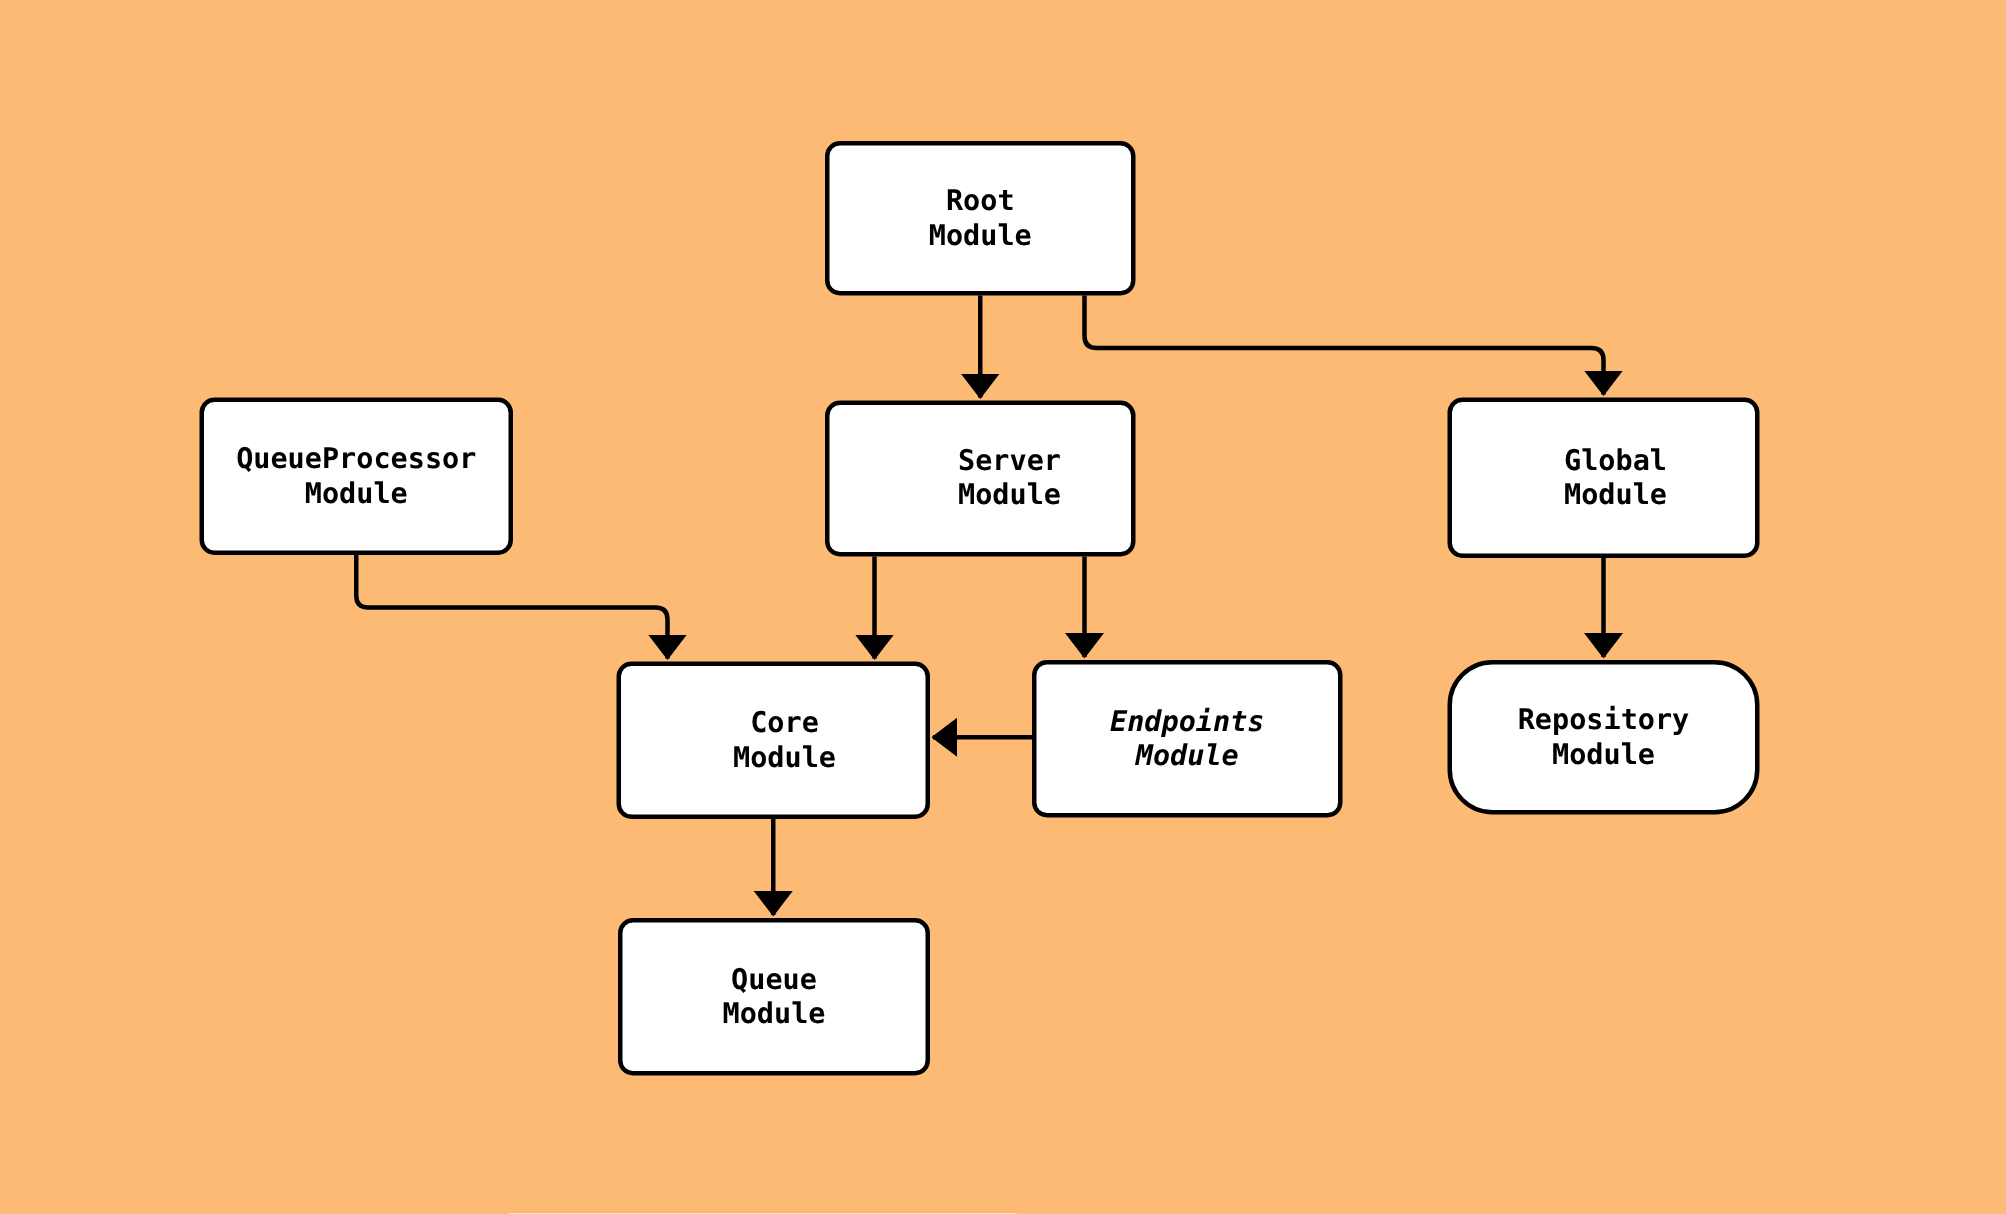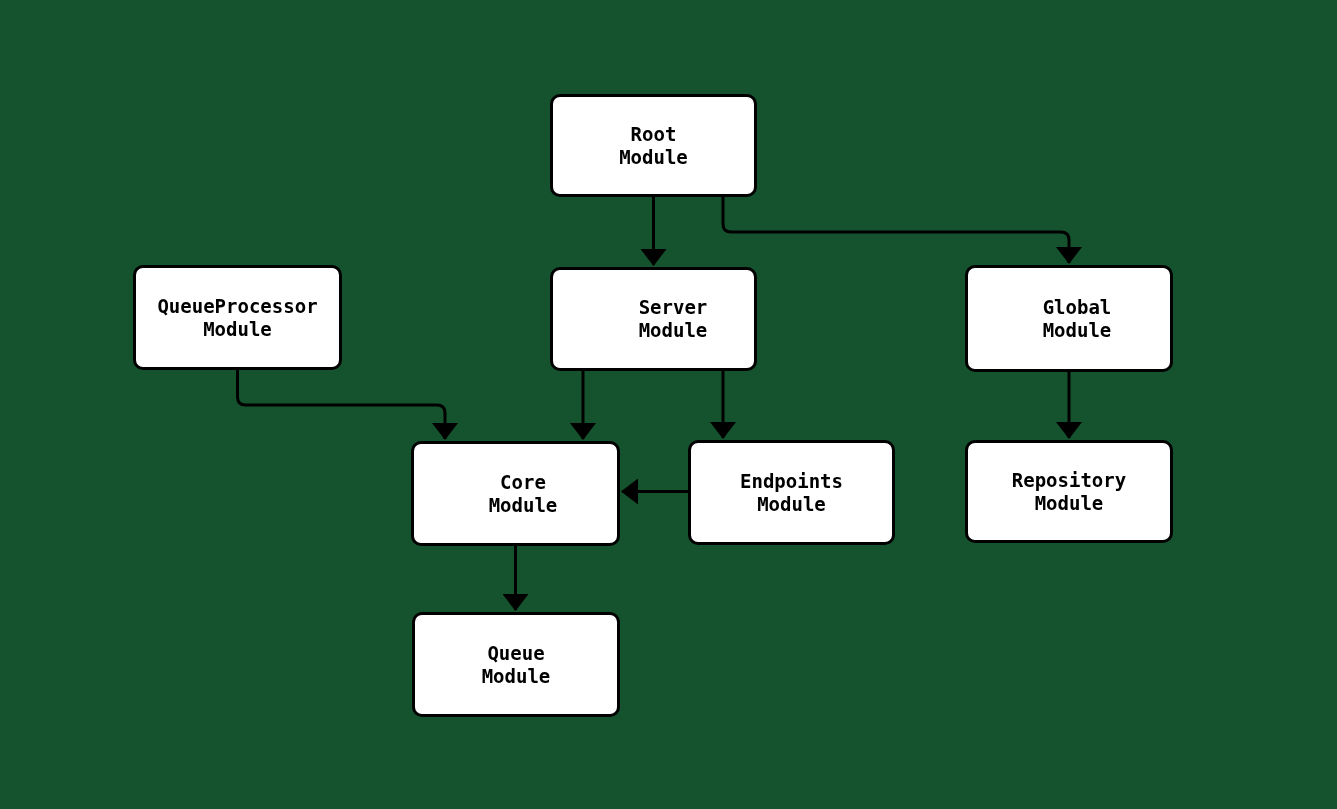--- a/index.html
+++ b/index.html
@@ -4,21 +4,21 @@
 <style>
   html, body {
     margin: 0;
     padding: 0;
     background: #ffffff;
   }
   .canvas {
     position: relative;
     width: 1337px;
     height: 809px;
-    background: #14532d;
+    background: #fdba74;
     font-family: "DejaVu Sans Mono", "Liberation Mono", monospace;
     overflow: hidden;
   }
   .edges-layer {
     position: absolute;
     left: 0;
     top: 0;
     width: 1337px;
     height: 809px;
   }
@@ -85,26 +85,26 @@
   <div class="node" style="left:965px; top:265px; width:208px; height:107px;padding-left:16px;">
     <span class="node-label">Global
 Module</span>
   </div>
 
   <div class="node" style="left:411px; top:441px; width:209px; height:105px;padding-left:15px;">
     <span class="node-label">Core
 Module</span>
   </div>
 
-  <div class="node" style="left:688px; top:440px; width:207px; height:105px;">
+  <div class="node" style="left:688px; top:440px; width:207px; height:105px;font-style:italic;">
     <span class="node-label">Endpoints
 Module</span>
   </div>
 
-  <div class="node" style="left:965px; top:440px; width:208px; height:103px;">
+  <div class="node" style="left:965px; top:440px; width:208px; height:103px;border-radius:30px;">
     <span class="node-label">Repository
 Module</span>
   </div>
 
   <div class="node" style="left:412px; top:612px; width:208px; height:105px;align-items:center;">
     <span class="node-label">Queue
 Module</span>
   </div>
 
 </div>

